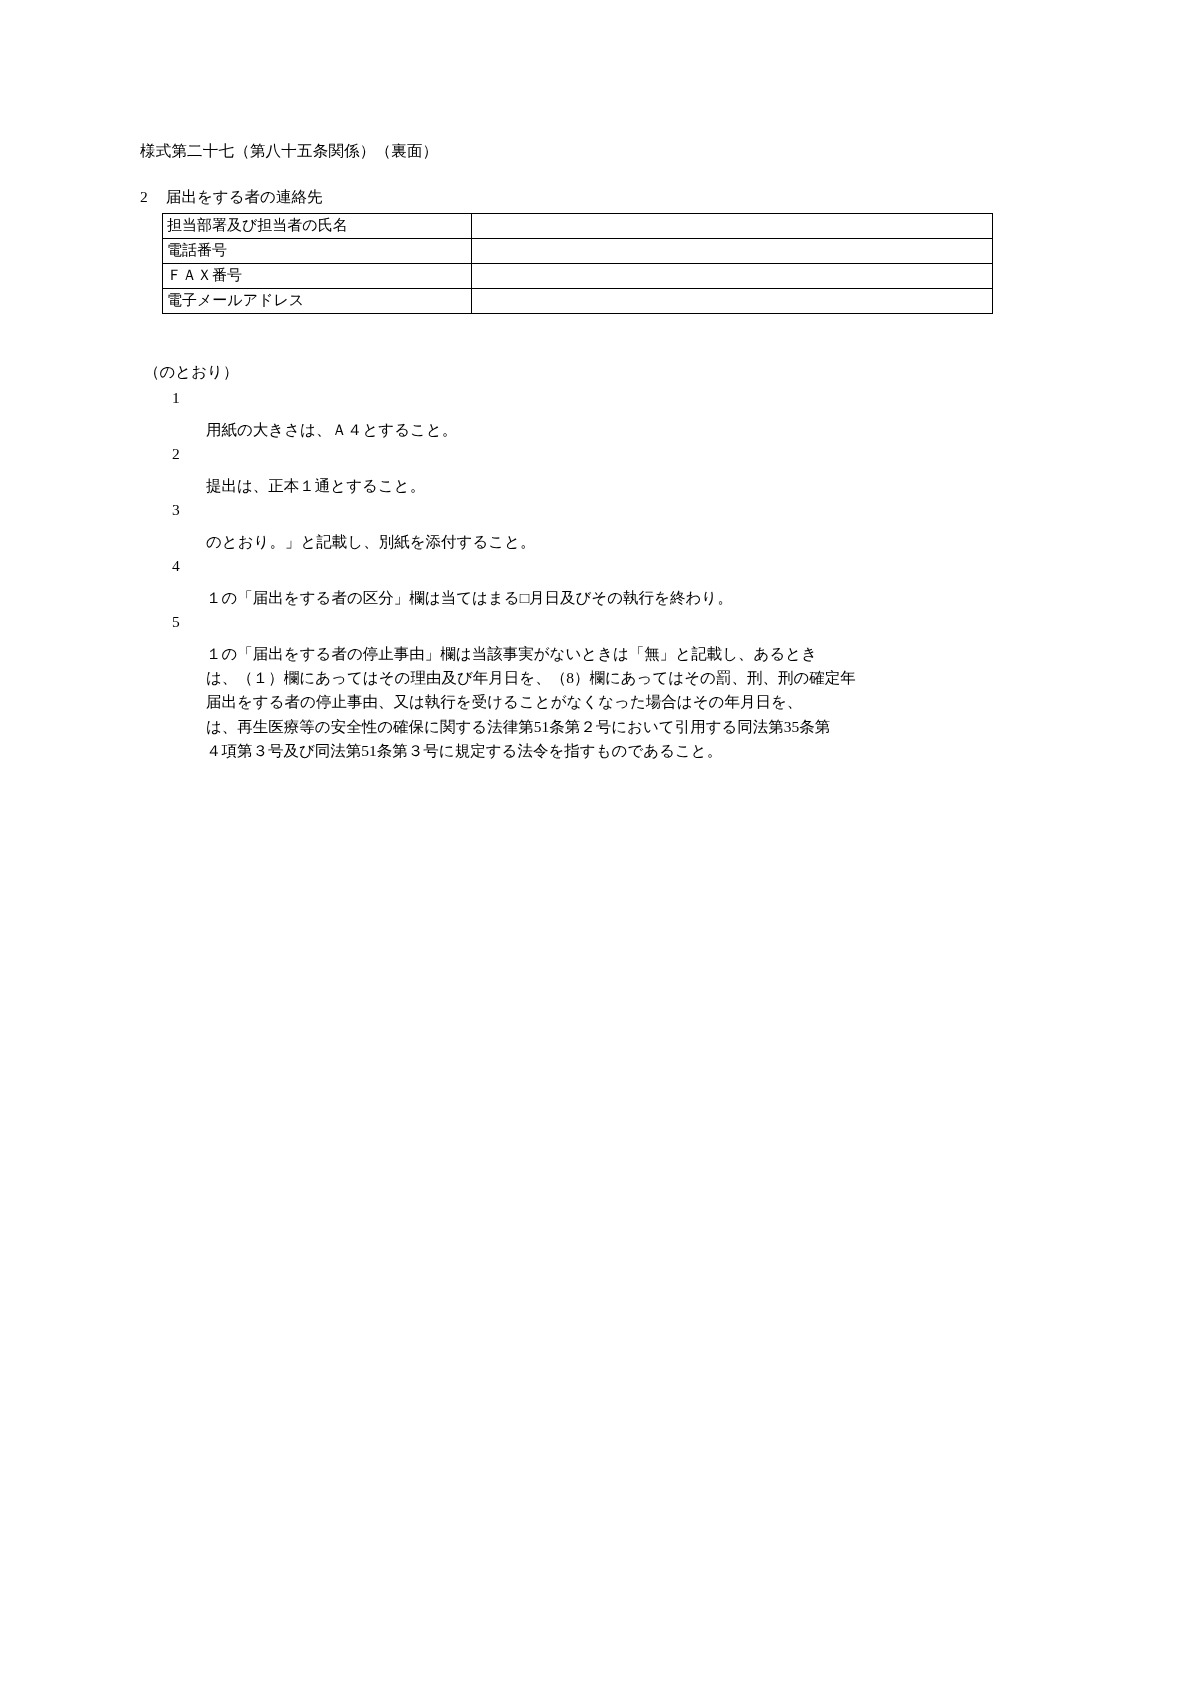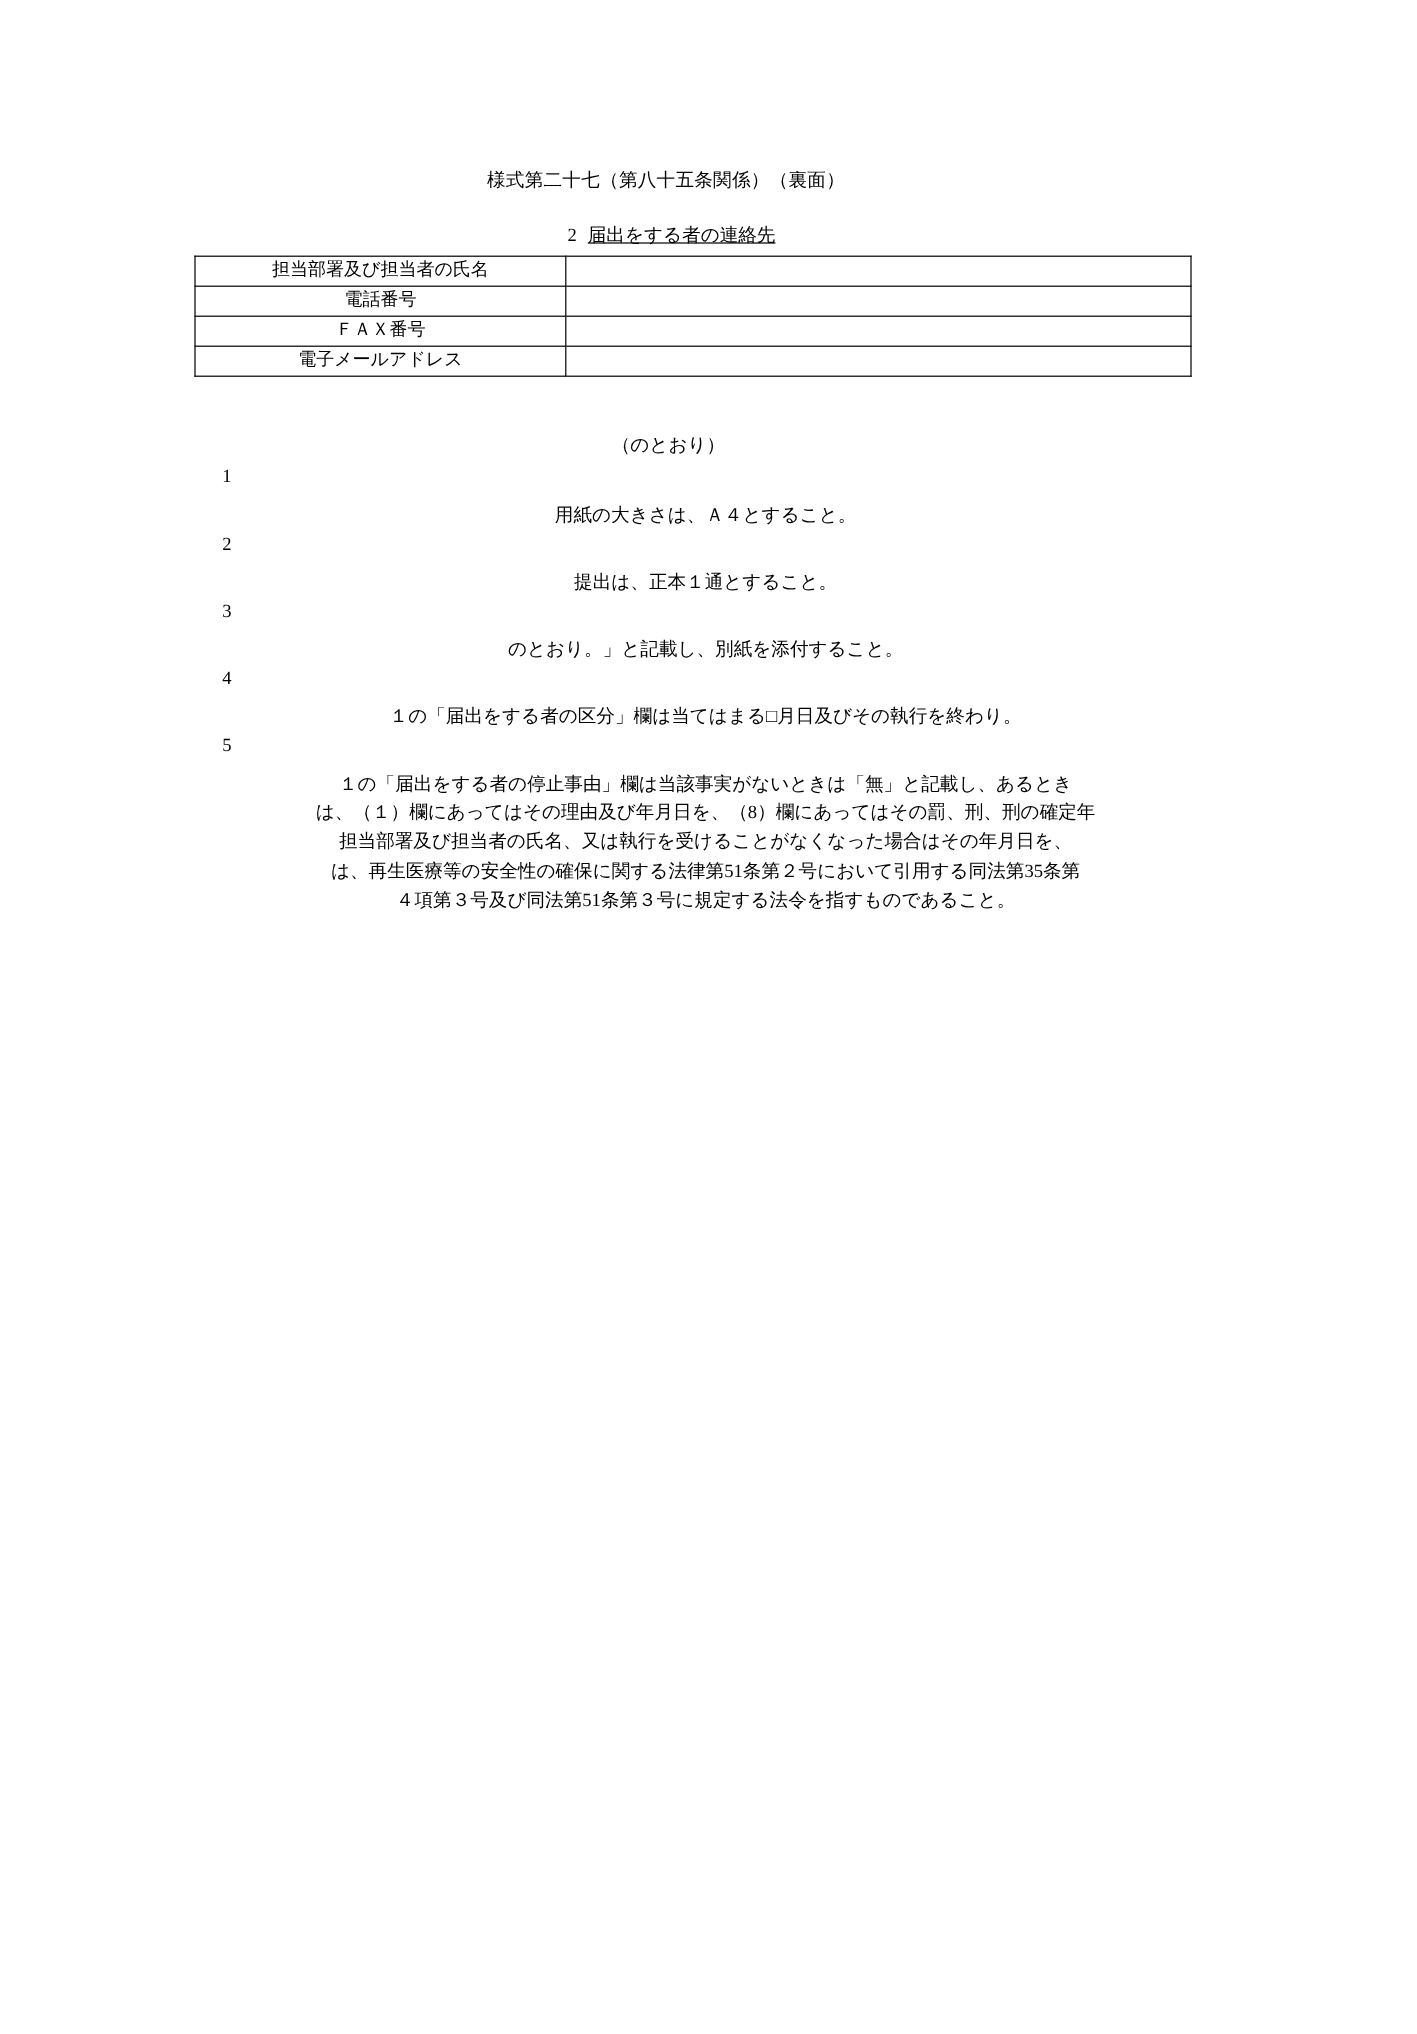--- a/index.html
+++ b/index.html
@@ -20,39 +20,37 @@
     top: 0;
     width: 1181px;
     height: 1695px;
     background: #ffffff;
   }
   .content {
     position: absolute;
     left: 140px;
     top: 140px;
     width: 830px;
-    text-align: center;
   }
 
   
   .form-header {
     font-size: 15.5px;
     letter-spacing: 0.2px;
     line-height: 1.4;
     margin-bottom: 24px;
     white-space: nowrap;
   }
 
   
   .section-heading {
     font-size: 15.5px;
     line-height: 1.4;
     margin: 0 0 6px 0;
     white-space: nowrap;
-    text-decoration: underline;
   }
   .section-heading .num {
     display: inline-block;
     width: 26px;
   }
 
   
   .contact-table {
     border-collapse: collapse;
     width: 812px;
@@ -166,21 +164,21 @@
         <span class="note-body">
           <span class="line">１の「届出をする者の区分」欄は当てはまる□月日及びその執行を終わり。</span>
         </span>
       </div>
 
       <div class="note-item">
         <span class="note-num">5</span>
         <span class="note-body">
           <span class="line">１の「届出をする者の停止事由」欄は当該事実がないときは「無」と記載し、あるとき</span>
           <span class="line">は、（１）欄にあってはその理由及び年月日を、（8）欄にあってはその罰、刑、刑の確定年</span>
-          <span class="line">担当部署及び担当者の氏名、又は執行を受けることがなくなった場合はその年月日を、</span>
+          <span class="line">届出をする者の停止事由、又は執行を受けることがなくなった場合はその年月日を、</span>
           <span class="line">は、再生医療等の安全性の確保に関する法律第51条第２号において引用する同法第35条第</span>
           <span class="line">４項第３号及び同法第51条第３号に規定する法令を指すものであること。</span>
         </span>
       </div>
     </div>
 
   </div>
 </div>
 
 </body></html>

